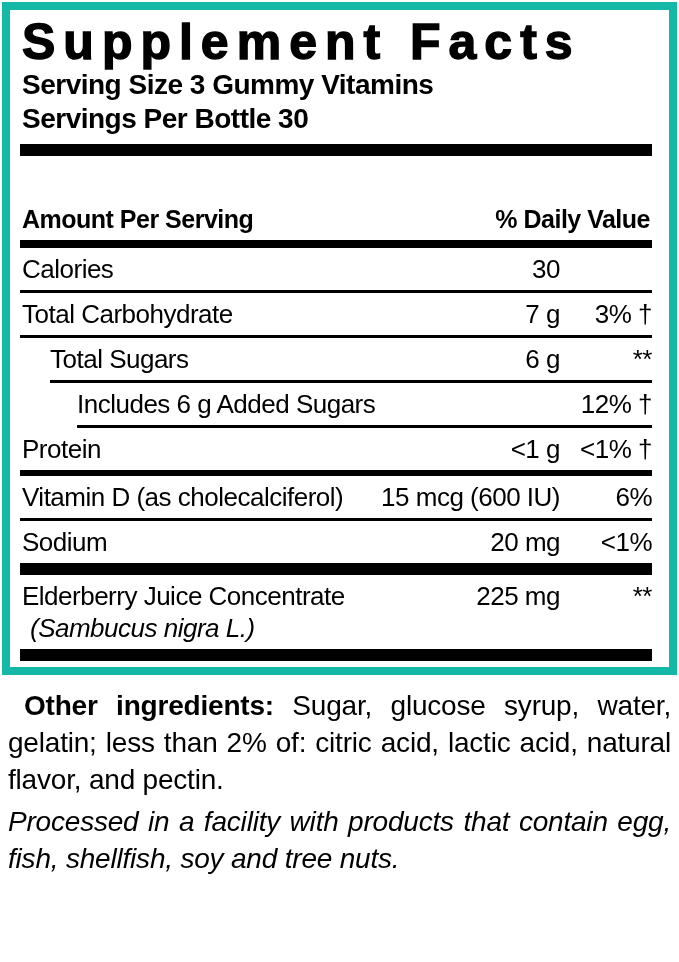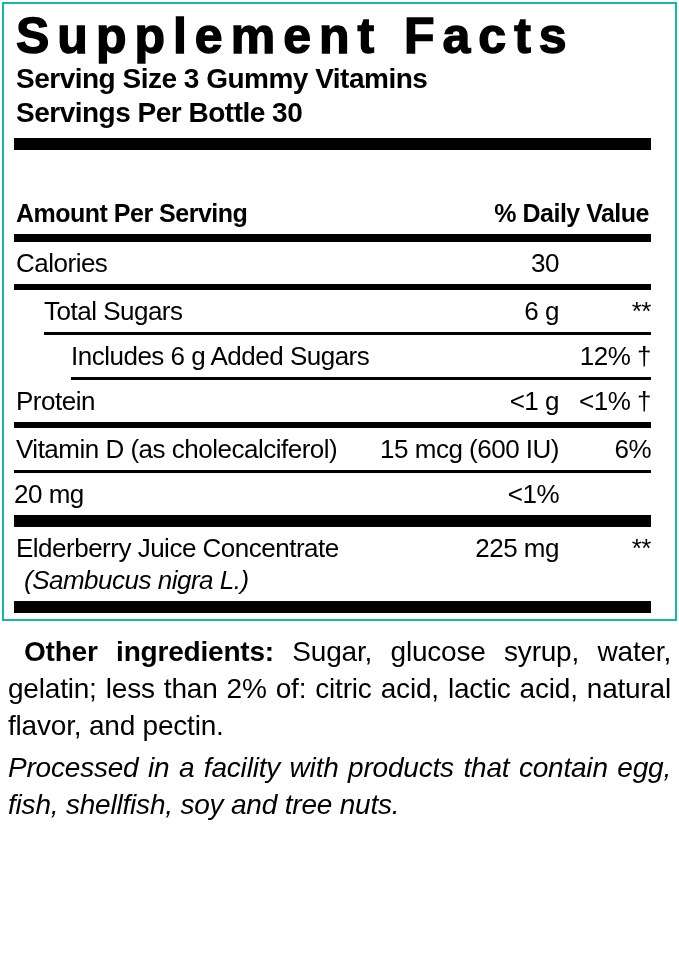--- a/index.html
+++ b/index.html
@@ -6,22 +6,22 @@
   html, body { background: #ffffff; }
   body {
     width: 679px;
     font-family: "Liberation Sans", sans-serif;
     color: #000;
     -webkit-font-smoothing: antialiased;
   }
 
   .label-box {
     margin: 2px 2px 0 2px;
-    border: 2px solid #14b8a6;
-    padding: 6px 24px 6px 10px;
+    border: 8px solid #14b8a6;
+    padding: 6px 17px 6px 10px;
     background: #fff;
   }
 
   .sf-title {
     font-size: 50px;
     font-weight: bold;
     letter-spacing: 8px;
     line-height: 52px;
     white-space: nowrap;
     -webkit-text-stroke: 1.4px #000;
@@ -128,20 +128,27 @@
 
   <div id="fact-rows">
       <div class="frow">
         <div class="frow-main">
           <div class="nm">Calories</div>
           <div class="amt">30</div>
           <div class="dv"></div>
         </div>
       </div>
       <div class="sep-thin"></div>
+      <div class="frow">
+        <div class="frow-main">
+          <div class="nm">Total Carbohydrate</div>
+          <div class="amt">7 g</div>
+          <div class="dv">3% †</div>
+        </div>
+      </div>
       <div class="sep-thin"></div>
       <div class="frow">
         <div class="frow-main">
           <div class="nm t-ind1">Total Sugars</div>
           <div class="amt">6 g</div>
           <div class="dv">**</div>
         </div>
       </div>
       <div class="sep-thin s-ind1"></div>
       <div class="frow">
@@ -164,20 +171,21 @@
       <div class="frow">
         <div class="frow-main">
           <div class="nm">Vitamin D (as cholecalciferol)</div>
           <div class="amt">15 mcg (600 IU)</div>
           <div class="dv">6%</div>
         </div>
       </div>
       <div class="sep-thin"></div>
       <div class="frow">
         <div class="frow-main">
+          <div class="nm">Sodium</div>
           <div class="amt">20 mg</div>
           <div class="dv">&lt;1%</div>
         </div>
       </div>
       <div class="bar bar-thick"></div>
       <div class="frow">
         <div class="frow-main">
           <div class="nm">Elderberry Juice Concentrate</div>
           <div class="amt">225 mg</div>
           <div class="dv">**</div>

